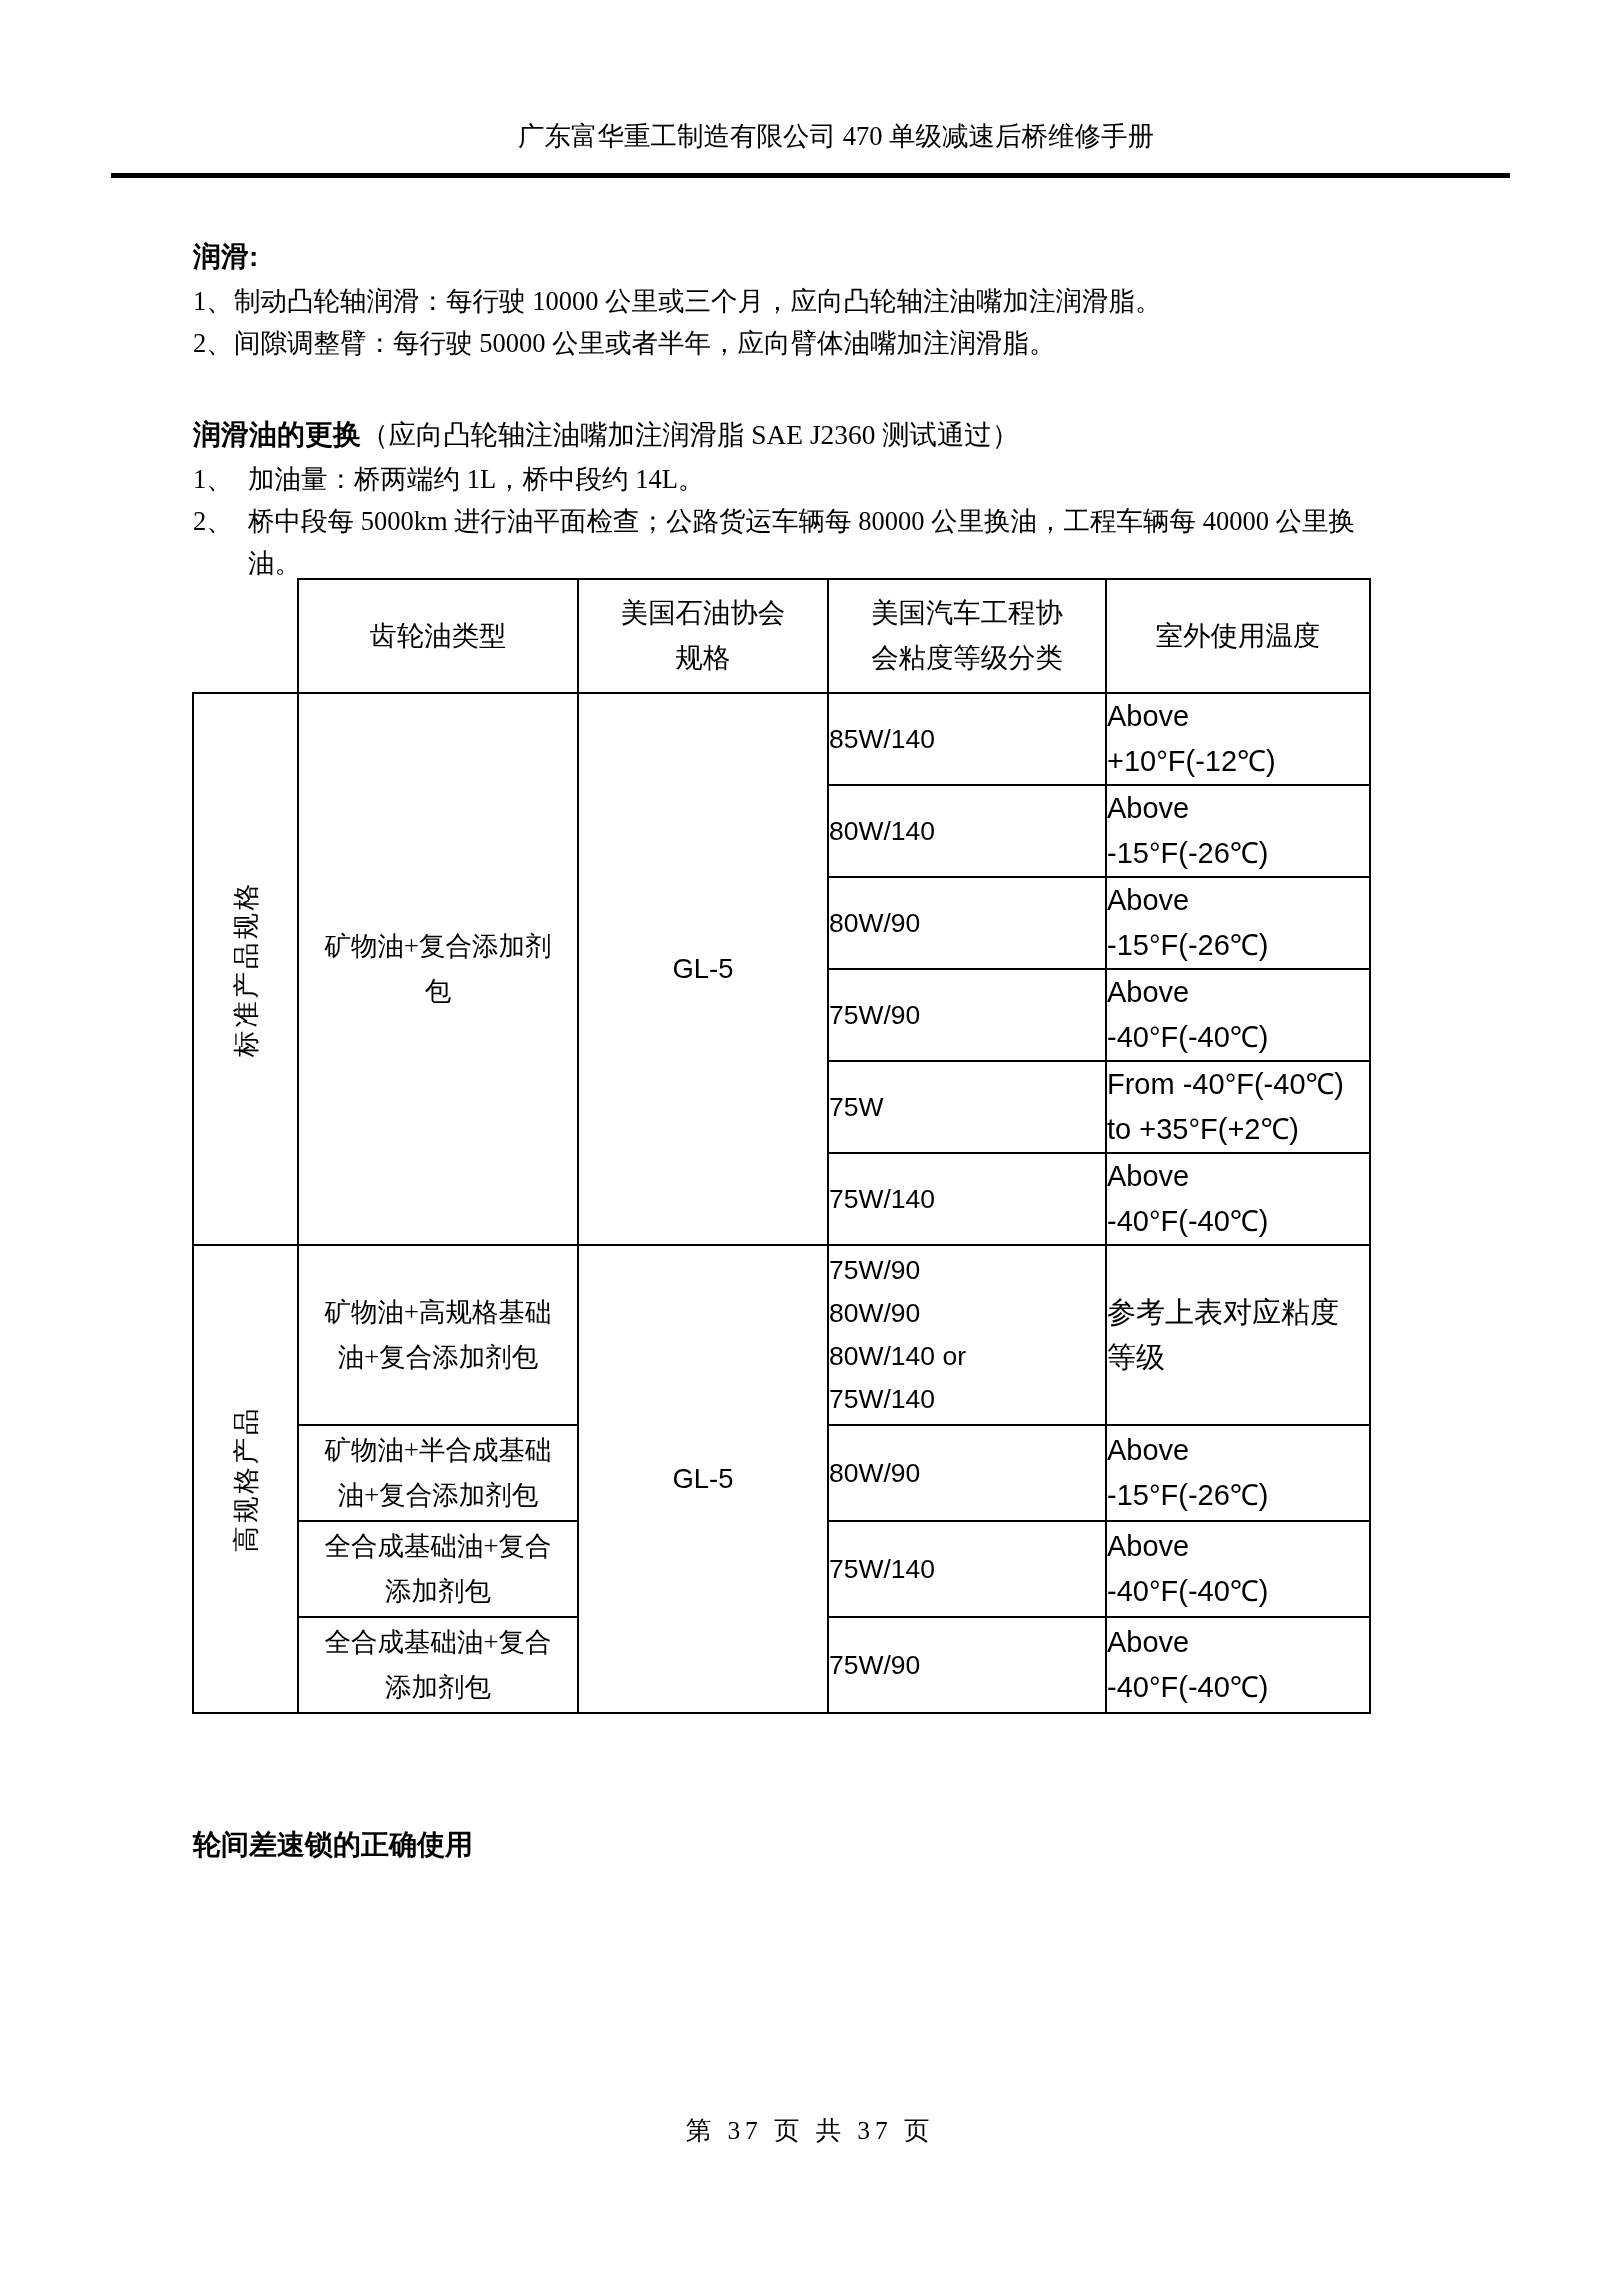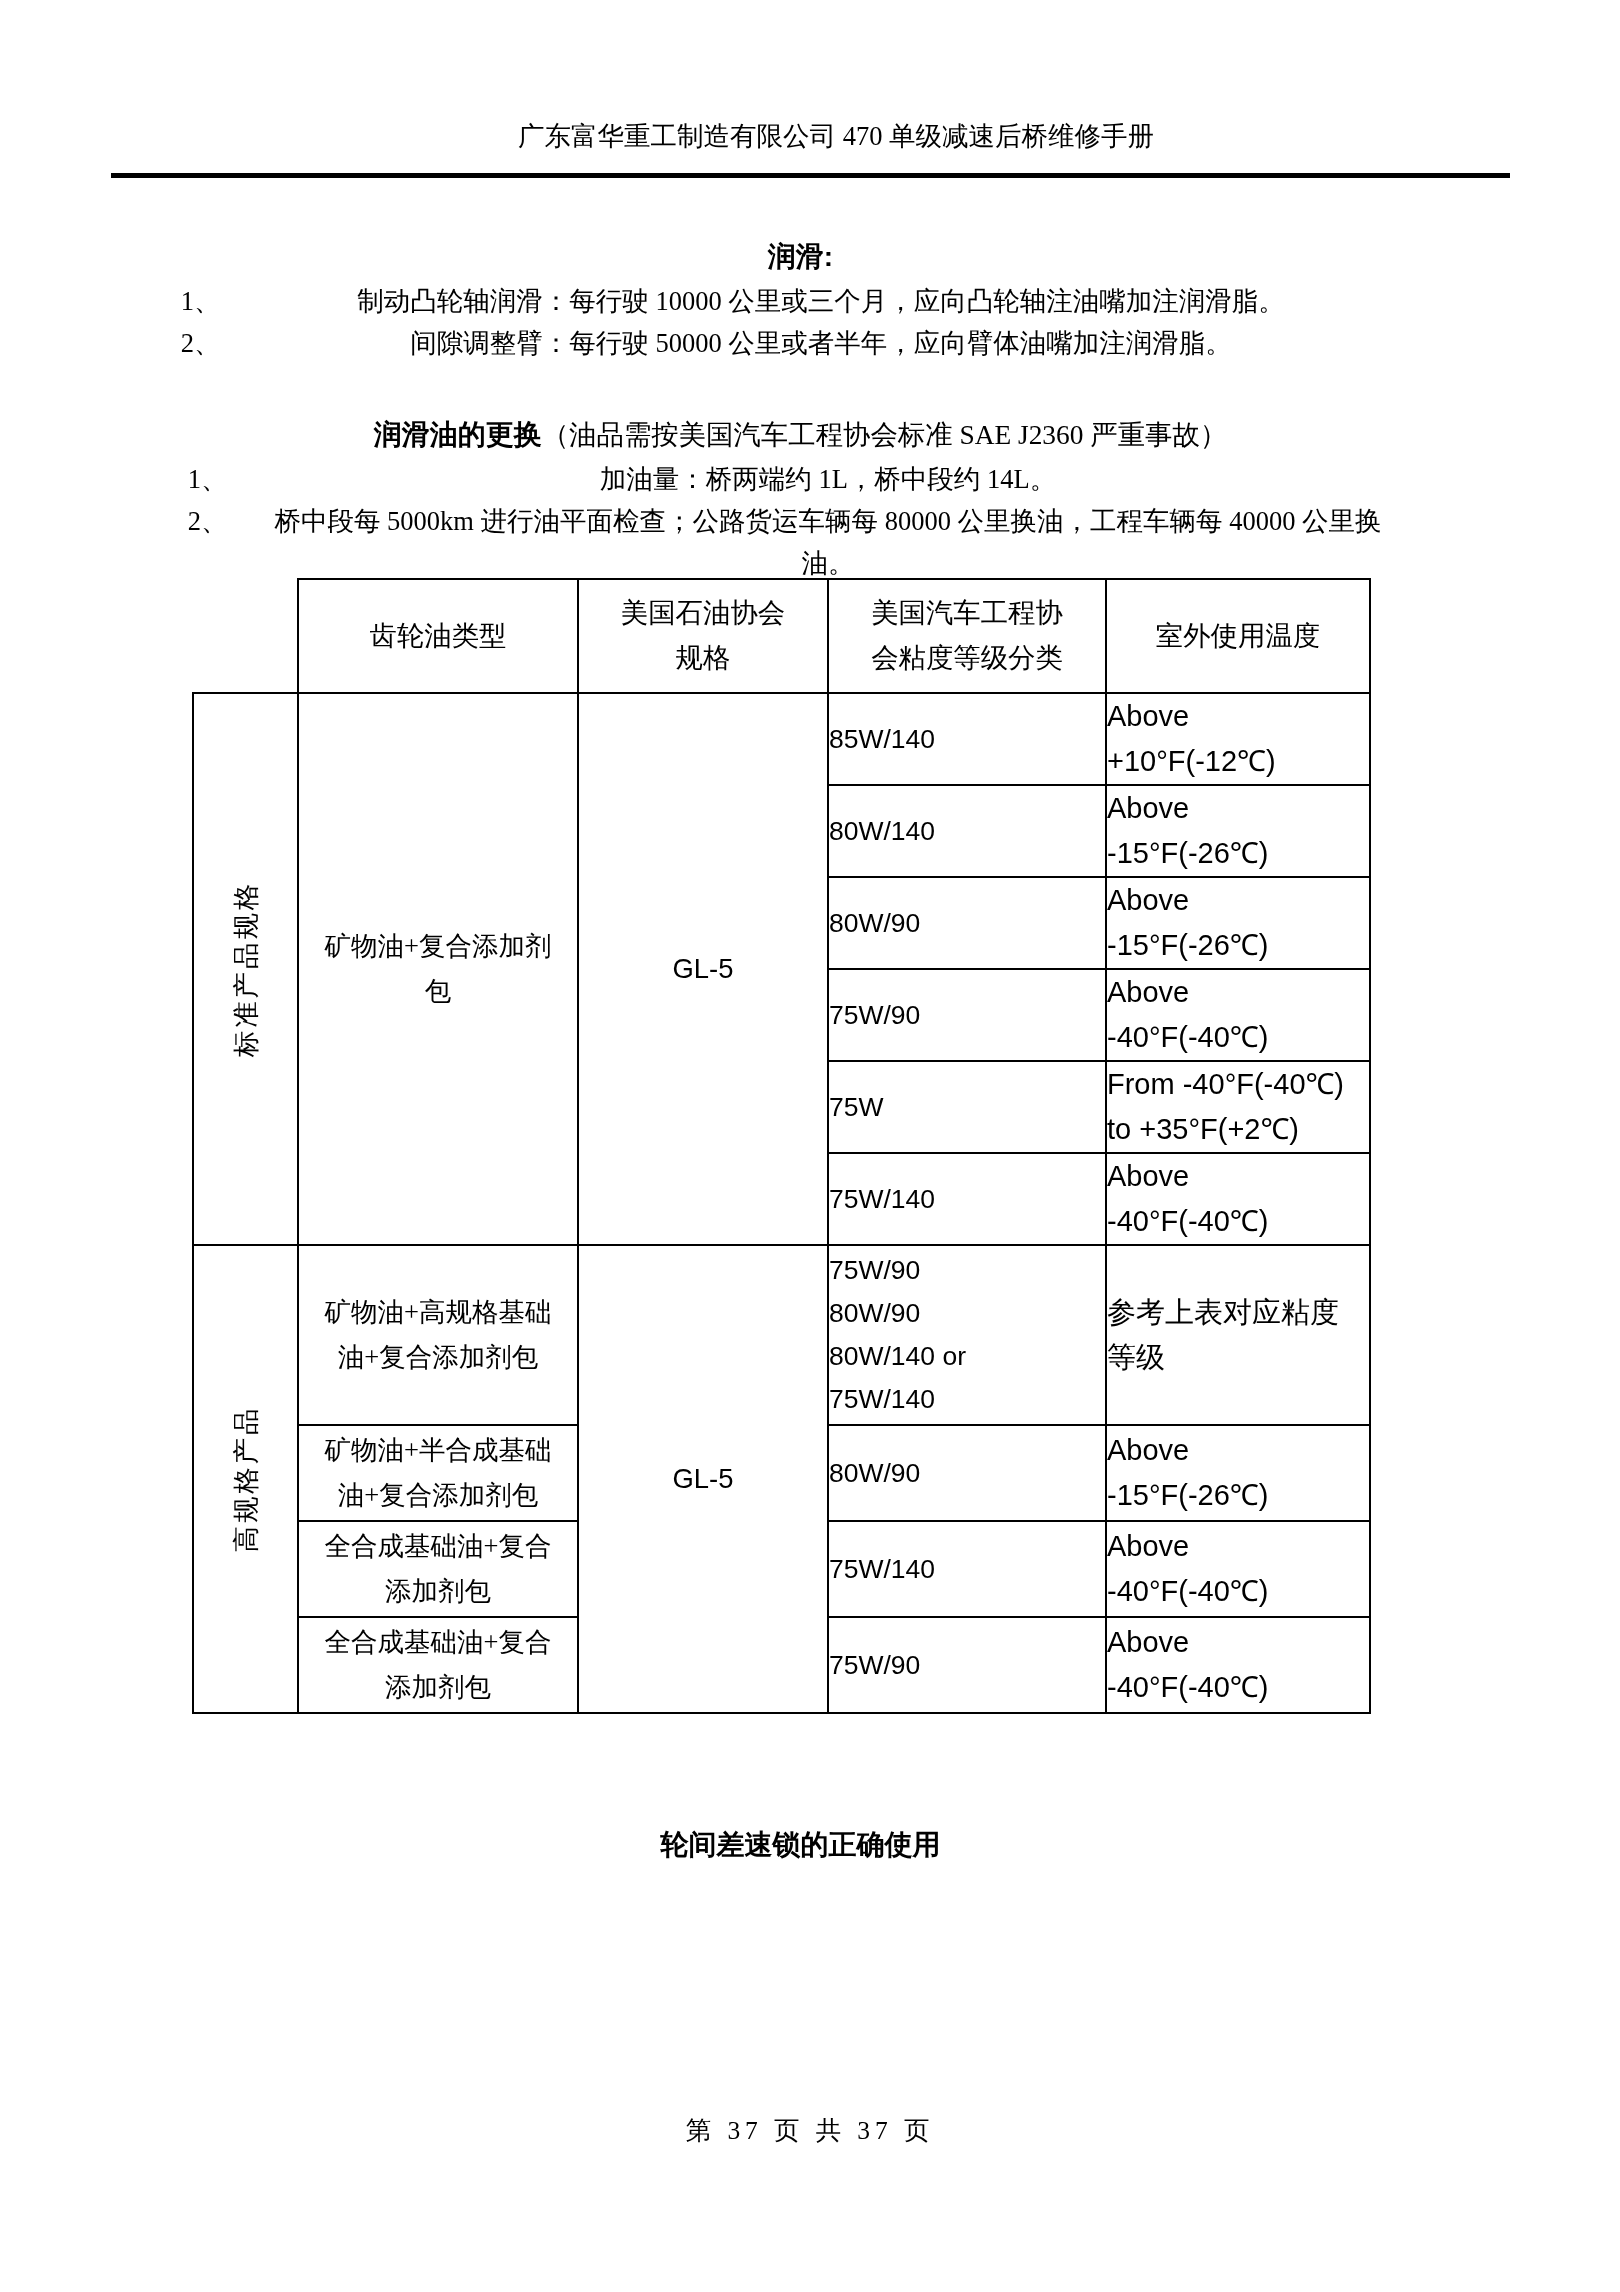--- a/index.html
+++ b/index.html
@@ -10,21 +10,21 @@
     font-family:"Liberation Serif", serif;
   }
 
   
   .header-title { position:absolute; top:118px; left:0; width:100%;
     text-align:center; font-size:26.5px;padding-left:26px; }
   .header-rule { position:absolute; top:173px; left:111px; width:1399px;
     height:4.9px; background:#000; }
 
   
-  .sec { position:absolute; left:180px; width:1241px;text-align:center; }
+  .sec { position:absolute; left:193px; width:1241px; }
   #sec-lube { top:233px; }
   #sec-oil  { top:412px; }
   #sec-diff { top:1821px; }
 
   .h1 { font-family:"Liberation Sans", sans-serif; font-weight:bold;
     font-size:28px; line-height:47px; }
   .h1-line { font-size:27.4px; line-height:45px; }
   .h1-bold { font-family:"Liberation Sans", sans-serif; font-weight:bold; font-size:28px; }
   .h1-note { font-weight:normal; font-size:27.4px; }
 
@@ -78,21 +78,21 @@
     <span class="txt">制动凸轮轴润滑：每行驶 10000 公里或三个月，应向凸轮轴注油嘴加注润滑脂。</span>
   </div>
   <div class="li">
     <span class="marker">2、</span>
     <span class="txt">间隙调整臂：每行驶 50000 公里或者半年，应向臂体油嘴加注润滑脂。</span>
   </div>
 </div>
 
 <div class="sec" id="sec-oil">
   <div class="h1-line">
-    <span class="h1-bold">润滑油的更换</span><span class="h1-note">（油品需按美国汽车工程协会标准 SAE J2360 严重事故）</span>
+    <span class="h1-bold">润滑油的更换</span><span class="h1-note">（应向凸轮轴注油嘴加注润滑脂 SAE J2360 测试通过）</span>
   </div>
   <div class="li wide">
     <span class="marker">1、</span>
     <span class="txt">加油量：桥两端约 1L，桥中段约 14L。</span>
   </div>
   <div class="li wide">
     <span class="marker">2、</span>
     <span class="txt preline">桥中段每 5000km 进行油平面检查；公路货运车辆每 80000 公里换油，工程车辆每 40000 公里换
 油。</span>
   </div>

